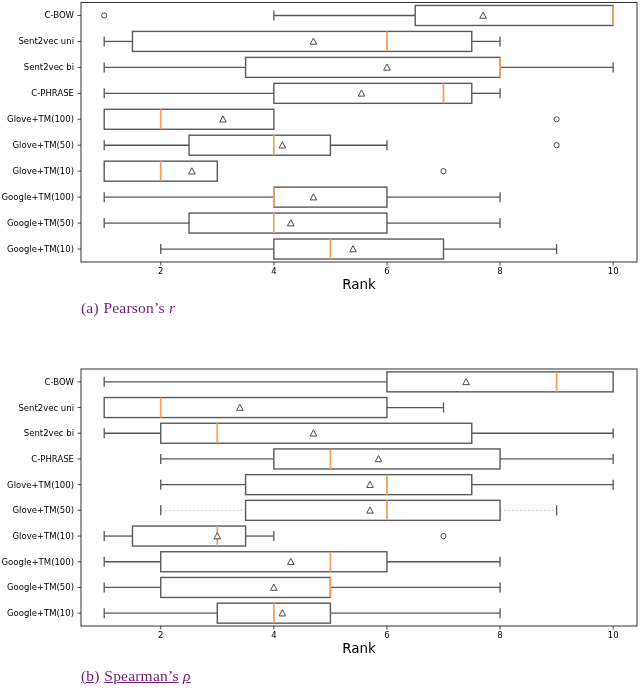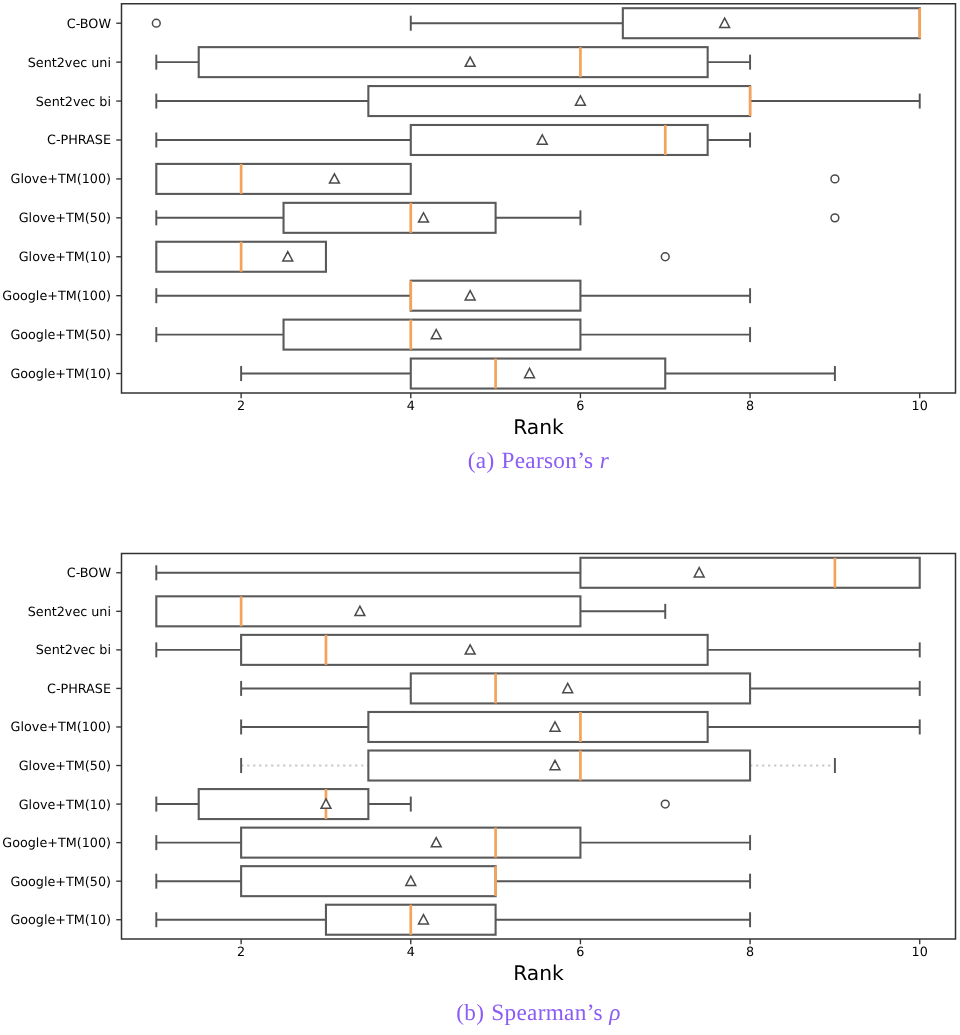--- a/index.html
+++ b/index.html
@@ -2,29 +2,29 @@
 <html><head>
 <meta charset="utf-8">
 <style>
   html,body{margin:0;padding:0;}
   body{
     width:640px;height:690px;position:relative;background:#ffffff;
     font-family:"DejaVu Sans", sans-serif;
   }
   #fig-svg{position:absolute;left:0;top:0;}
   .caption{
-    position:absolute;left:81px;width:556px;text-align:center;
+    position:absolute;left:81px;width:556px;text-align:left;
     font-family:"Liberation Serif","DejaVu Serif",serif;
-    font-size:15.5px;color:#8b5cf6;letter-spacing:0.2px;
+    font-size:15.5px;color:#701a75;letter-spacing:0.2px;
   }
   .caption .cap-index{margin-right:0.30em;}
   .caption .cap-name{margin-right:0.28em;}
   .caption .cap-symbol{font-style:italic;}
   #caption-a{top:299px;}
-  #caption-b{top:667px;}
+  #caption-b{top:667px;text-decoration:underline;}
 </style>
 </head>
 <body>
 
 <div id="figure">
   <svg id="fig-svg" width="640" height="690" viewBox="0 0 640 690">
       <rect x="81" y="2.5" width="556" height="259.5" fill="none" stroke="#333333" stroke-width="1"></rect>
       <line x1="160.75" y1="262" x2="160.75" y2="265.5" stroke="#333333" stroke-width="0.9"></line>
       <text x="160.75" y="273.5" font-size="8.5px" text-anchor="middle" fill="#000000" font-family="&quot;DejaVu Sans&quot;, sans-serif">2</text>
       <line x1="273.84999999999997" y1="262" x2="273.84999999999997" y2="265.5" stroke="#333333" stroke-width="0.9"></line>

